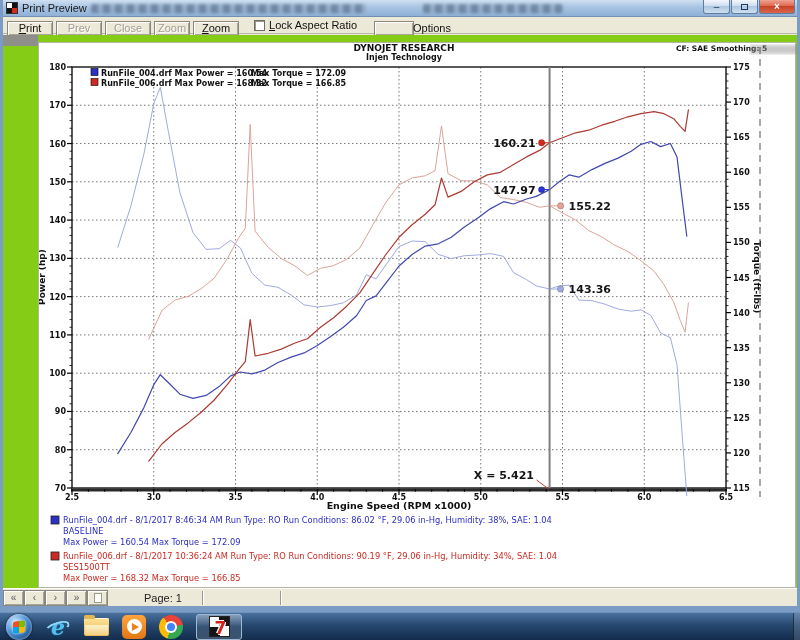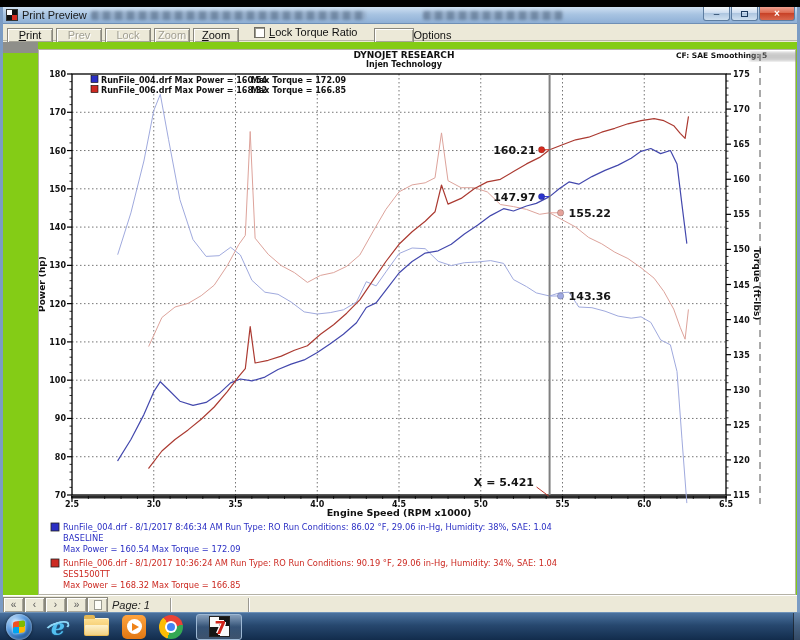--- a/index.html
+++ b/index.html
@@ -1,19 +1,19 @@
 <!DOCTYPE html>
 <html><head>
 <meta charset="utf-8">
 <style>
   *{margin:0;padding:0;box-sizing:border-box;}
   html,body{width:800px;height:640px;overflow:hidden;background:#000;
     font-family:"Liberation Sans",sans-serif;}
   
-  .window{position:absolute;left:0;top:7px;width:800px;height:612px;background:#ece9d8;
+  .window{position:absolute;left:0;top:0;width:800px;height:612px;background:#ece9d8;
     border-left:3px solid #7b9cc4;border-right:3px solid #7b9cc4;border-bottom:6px solid #7b9cc4;}
   .titlebar{height:17px;background:linear-gradient(#cfe0f2,#a8c4e2 45%,#8fb0d6);
     display:flex;align-items:center;padding:0 3px;position:relative;border-bottom:1px solid #6f8fb5;}
   .appicon{width:12px;height:12px;margin-right:4px;border:1px solid #333;
     background:conic-gradient(#111 0 25%,#fff 0 50%,#111 0 75%,#fff 0);position:relative;}
   .appicon::after{content:"";position:absolute;right:0;bottom:0;width:5px;height:5px;background:#d42a1e;}
   .title-text{font-size:11px;color:#1a1a1a;}
   .smudge{position:absolute;top:4px;height:9px;border-radius:2px;
     background:repeating-linear-gradient(90deg,rgba(70,90,115,.55) 0 7px,rgba(130,150,175,.45) 7px 12px);
     filter:blur(1.6px);}
@@ -51,21 +51,21 @@
   .xlab{font:bold 9.5px "DejaVu Sans",sans-serif;fill:#111;}
   .ann{font:8.3px "DejaVu Sans",sans-serif;}
   .curlab{font:bold 11px "DejaVu Sans",sans-serif;fill:#151515;}
   
   .statusbar{position:absolute;left:0;top:588px;width:794px;height:18px;background:#ece9d8;
     border-top:1px solid #fff;display:flex;align-items:center;font-size:11px;color:#222;}
   .sbtn{width:21px;height:16px;background:#ece9d8;border:1px solid #8a887d;
     box-shadow:inset 1px 1px 0 #fff,inset -1px -1px 0 #a8a69a;font-size:10px;color:#555;
     display:flex;align-items:center;justify-content:center;}
   .sbtn .pageglyph{width:8px;height:10px;border:1px solid #9a централ;border:1px solid #9a9a90;background:#fdfdf8;}
-  .pagelabel{margin-left:4px;font-style:italic;}
+  .pagelabel{margin-left:36px;}
   .groove{width:2px;height:14px;border-left:1px solid #9a9890;border-right:1px solid #fff;}
   .g1{margin-left:20px;} .g2{margin-left:76px;}
   
   .taskbar{position:absolute;left:0;top:612px;width:800px;height:28px;
     background:linear-gradient(#4a729f,#27486f 45%,#122c4c);border-top:1px solid #6e92b8;
     display:flex;align-items:center;padding-left:6px;gap:13px;}
   .orb{width:26px;height:26px;border-radius:50%;
     background:radial-gradient(circle at 35% 30%,#cfe8ff,#4a90d9 45%,#1b4e8a 78%,#0d2f5e);
     box-shadow:inset 0 0 3px rgba(255,255,255,.7),0 0 3px rgba(0,0,0,.6);
     display:flex;align-items:center;justify-content:center;}
@@ -122,26 +122,26 @@
       <span class="cap">
           <span class="maxglyph"></span>
         </span>
       <span class="cap close">×</span>
     </span>
   </div>
 
   <div class="toolbar">
     <button class="tbtn ul-first">Print</button>
     <button class="tbtn dis">Prev</button>
-    <button class="tbtn dis">Lock</button>
+    <button class="tbtn dis">Close</button>
     <button class="tbtn dis wide">Zoom Out</button>
     <button class="tbtn ul-first">Zoom</button>
     <label class="chk">
       <span class="box"></span>
-      <span class="ul-first">Lock Torque Ratio</span>
+      <span class="ul-first">Lock Aspect Ratio</span>
     </label>
     <button class="tbtn wide opt">Options</button>
   </div>
 
   <div class="preview">
     <div class="corner-block"></div>
     <div class="paper">
       <svg id="chart" width="758" height="546" viewBox="35 42 758 546">
         <defs>
           <filter id="blur1">

